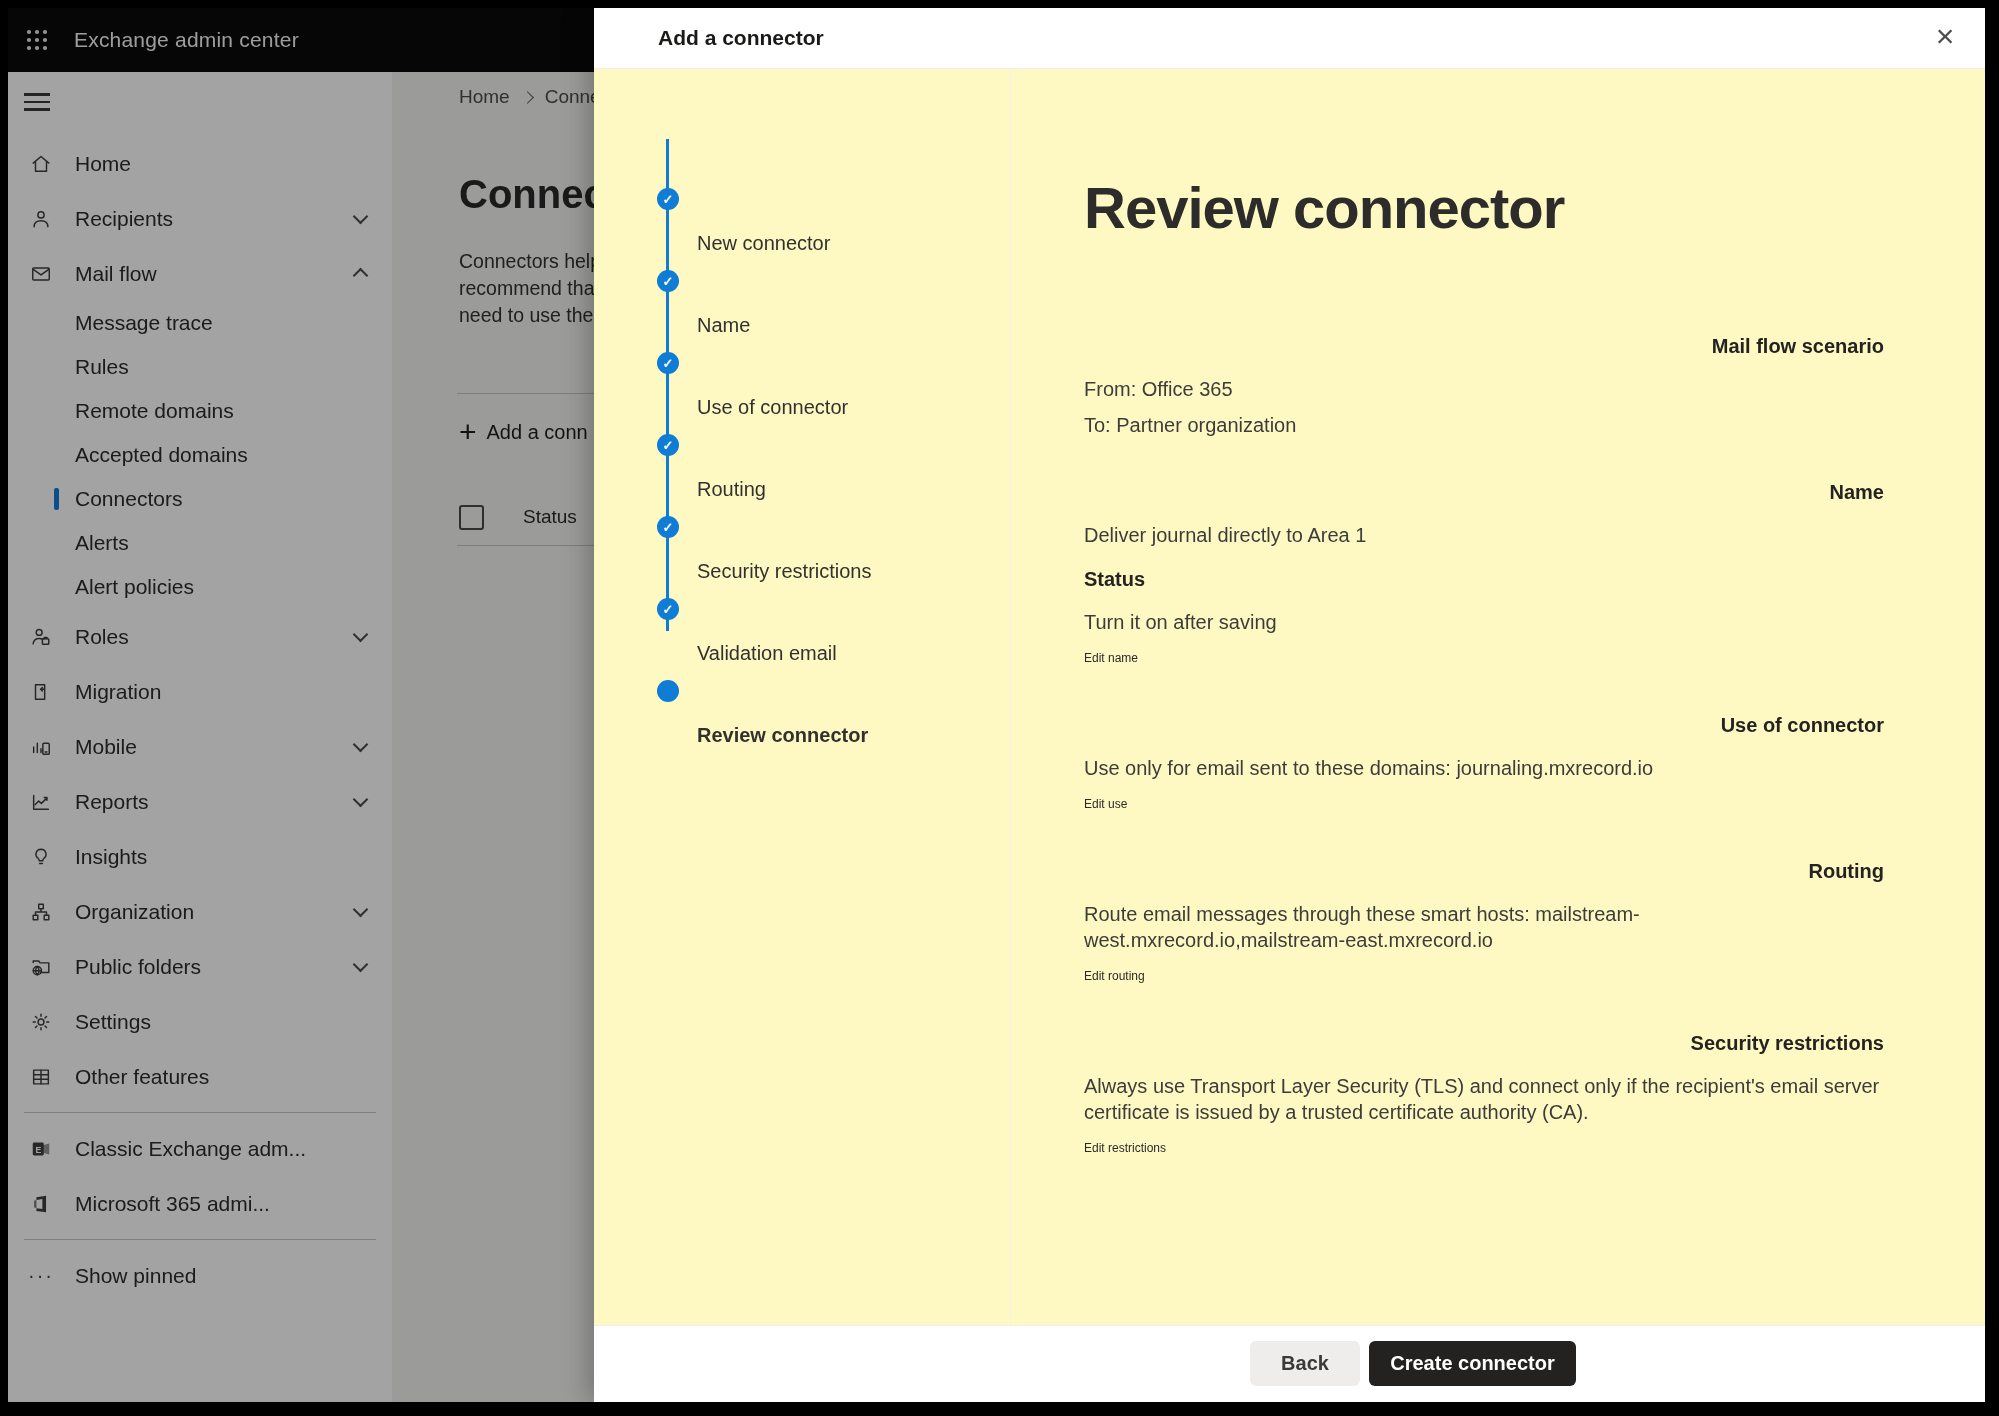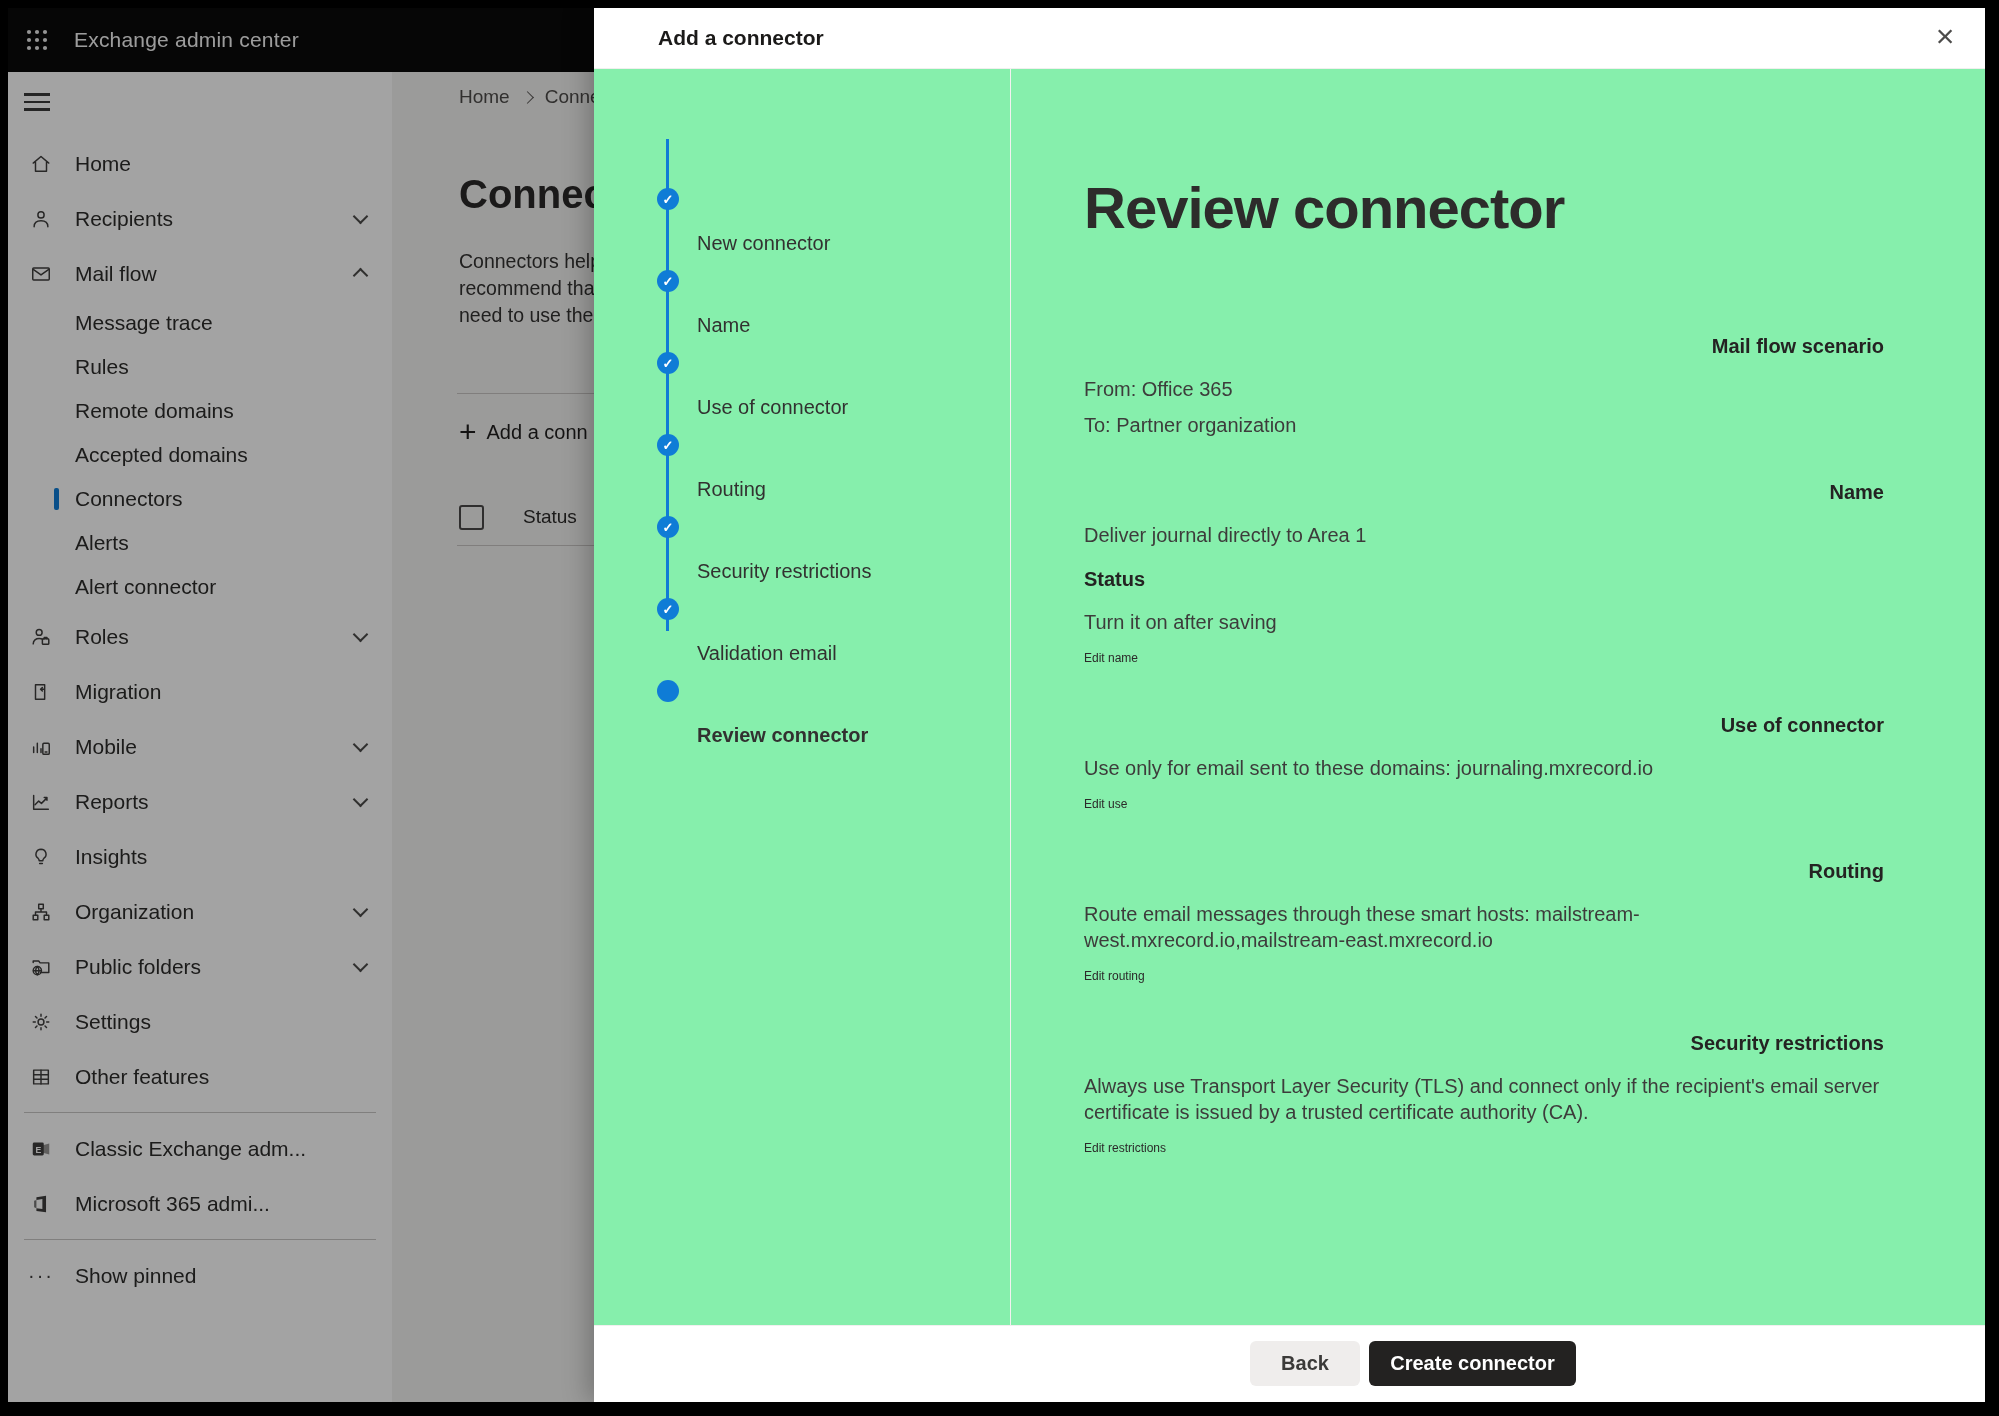--- a/index.html
+++ b/index.html
@@ -41,21 +41,21 @@
   .add-row{position:absolute;left:67px;top:340px;height:40px;display:flex;align-items:center;cursor:pointer;color:#201f1e;}
   .plus{font-size:30px;font-weight:300;margin-right:10px;line-height:30px;}
   .add-label{font-size:20px;font-weight:400;white-space:nowrap;text-align:right;}
   .tbl-head{position:absolute;left:67px;top:425px;height:40px;display:flex;align-items:center;}
   .cbx{width:21px;height:21px;border:2px solid #4a4948;border-radius:3px;background:transparent;cursor:pointer;}
   .col-status{margin-left:39px;font-size:19px;color:#2c2b2a;}
   .tbl-line{position:absolute;left:65px;right:0;top:473px;height:1px;background:#c8c6c4;}
   
   .overlay{position:absolute;left:0;top:0;width:100%;height:100%;background:rgba(0,0,0,0.36);z-index:5;}
   
-  .modal{position:absolute;left:586px;top:0;right:0;bottom:0;background:#86efac;z-index:10;box-shadow:-6px 0 24px rgba(0,0,0,.25);text-decoration:underline;}
+  .modal{position:absolute;left:586px;top:0;right:0;bottom:0;background:#fef9c3;z-index:10;box-shadow:-6px 0 24px rgba(0,0,0,.25);text-decoration:underline;}
   .modal-header{position:absolute;left:0;top:0;right:0;height:60px;border-bottom:1px solid #f0efee;background:#fff;}
   .modal-title{position:absolute;left:64px;top:0;height:60px;line-height:60px;font-size:21px;font-weight:700;color:#1b1a19;}
   .modal-close{position:absolute;right:20px;top:8px;width:40px;height:40px;text-align:center;line-height:40px;font-size:32px;font-weight:300;color:#4d4c4b;cursor:pointer;}
   
   .stepper{position:absolute;left:0;top:60px;width:416px;bottom:76px;border-right:1px solid #f2f1f0;}
   .step-line{position:absolute;left:72px;top:71px;width:3px;height:492px;background:#0f7cd6;}
   .step{position:absolute;left:0;width:100%;height:30px;cursor:pointer;}
   .step-dot{position:absolute;left:63px;top:4px;width:22px;height:22px;border-radius:50%;background:#0f7cd6;color:#fff;
     display:flex;align-items:center;justify-content:center;font-size:13px;font-weight:700;}
   .step-label{position:absolute;left:103px;top:0;line-height:30px;font-size:20px;color:#323130;white-space:nowrap;margin-top:44px;}
@@ -152,21 +152,21 @@
           <span class="nav-label">Accepted domains</span>
         </div>
       <div class="nav-item sub">
         <span class="sel-bar"></span>
         <span class="nav-label">Connectors</span>
       </div>
       <div class="nav-item sub">
           <span class="nav-label">Alerts</span>
         </div>
       <div class="nav-item sub">
-          <span class="nav-label">Alert connector</span>
+          <span class="nav-label">Alert policies</span>
         </div>
       <div class="nav-item">
         <span class="nav-icon">
             <svg width="22" height="22" viewBox="0 0 24 24">
               <circle cx="10" cy="7" r="3.2"></circle>
               <path d="M3.5 19.5 c0-4 3-5.8 6.5-5.8 2 0 3 .4 4 1"></path>
               <rect x="13.5" y="14" width="7" height="6" rx="1"></rect>
               <path d="M15.5 14 v-1.5 h3 V14"></path>
             </svg>
           </span>

